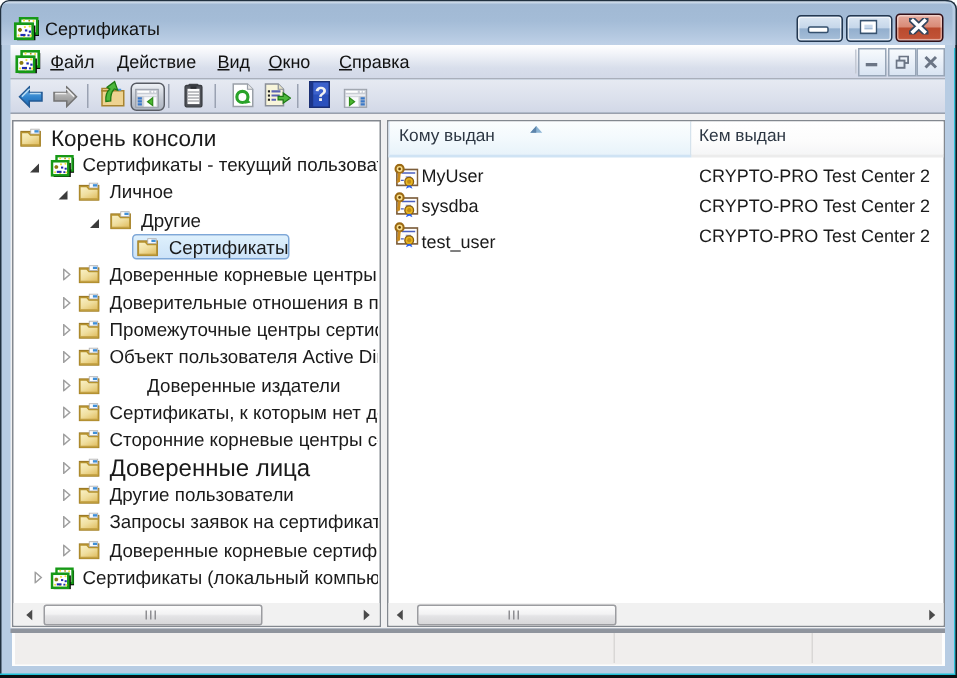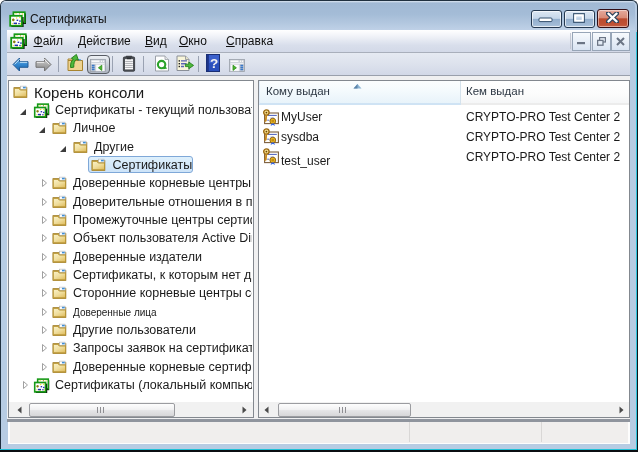--- a/index.html
+++ b/index.html
@@ -335,42 +335,42 @@
       <svg class="abs" style="left:52px;top:231.22px" width="15" height="15" viewBox="0 0 16 16">
         <use href="#folder"></use>
       </svg>
       <div class="abs" style="left:73px;top:230.22px;width:179px;height:17px;line-height:17px;overflow:hidden;white-space:nowrap;font-size:12.5px;">Объект пользователя Active Directory</div>
       <svg class="abs" style="left:41px;top:252.56px" width="8" height="8" viewBox="0 0 8 8">
         <use href="#tcol"></use>
       </svg>
       <svg class="abs" style="left:52px;top:249.56px" width="15" height="15" viewBox="0 0 16 16">
         <use href="#folder"></use>
       </svg>
-      <div class="abs" style="left:73px;top:248.56px;width:179px;height:17px;line-height:17px;overflow:hidden;white-space:nowrap;font-size:12.5px;">Доверенные издатели</div>
+      <div class="abs" style="left:73px;top:248.56px;width:179px;height:17px;line-height:17px;overflow:hidden;white-space:nowrap;font-size:12.5px;text-align:center;">Доверенные издатели</div>
       <svg class="abs" style="left:41px;top:270.9px" width="8" height="8" viewBox="0 0 8 8">
         <use href="#tcol"></use>
       </svg>
       <svg class="abs" style="left:52px;top:267.9px" width="15" height="15" viewBox="0 0 16 16">
         <use href="#folder"></use>
       </svg>
       <div class="abs" style="left:73px;top:266.9px;width:179px;height:17px;line-height:17px;overflow:hidden;white-space:nowrap;font-size:12.5px;">Сертификаты, к которым нет довери</div>
       <svg class="abs" style="left:41px;top:289.24px" width="8" height="8" viewBox="0 0 8 8">
         <use href="#tcol"></use>
       </svg>
       <svg class="abs" style="left:52px;top:286.24px" width="15" height="15" viewBox="0 0 16 16">
         <use href="#folder"></use>
       </svg>
       <div class="abs" style="left:73px;top:285.24px;width:179px;height:17px;line-height:17px;overflow:hidden;white-space:nowrap;font-size:12.5px;">Сторонние корневые центры сертиф</div>
       <svg class="abs" style="left:41px;top:307.58px" width="8" height="8" viewBox="0 0 8 8">
         <use href="#tcol"></use>
       </svg>
       <svg class="abs" style="left:52px;top:304.58px" width="15" height="15" viewBox="0 0 16 16">
         <use href="#folder"></use>
       </svg>
-      <div class="abs" style="left:73px;top:303.58px;width:179px;height:17px;line-height:17px;overflow:hidden;white-space:nowrap;font-size:10px;">Доверенные лица</div>
+      <div class="abs" style="left:73px;top:303.58px;width:179px;height:17px;line-height:17px;overflow:hidden;white-space:nowrap;font-size:16px;">Доверенные лица</div>
       <svg class="abs" style="left:41px;top:325.91999999999996px" width="8" height="8" viewBox="0 0 8 8">
         <use href="#tcol"></use>
       </svg>
       <svg class="abs" style="left:52px;top:322.91999999999996px" width="15" height="15" viewBox="0 0 16 16">
         <use href="#folder"></use>
       </svg>
       <div class="abs" style="left:73px;top:321.91999999999996px;width:179px;height:17px;line-height:17px;overflow:hidden;white-space:nowrap;font-size:12.5px;">Другие пользователи</div>
       <svg class="abs" style="left:41px;top:344.26px" width="8" height="8" viewBox="0 0 8 8">
         <use href="#tcol"></use>
       </svg>

